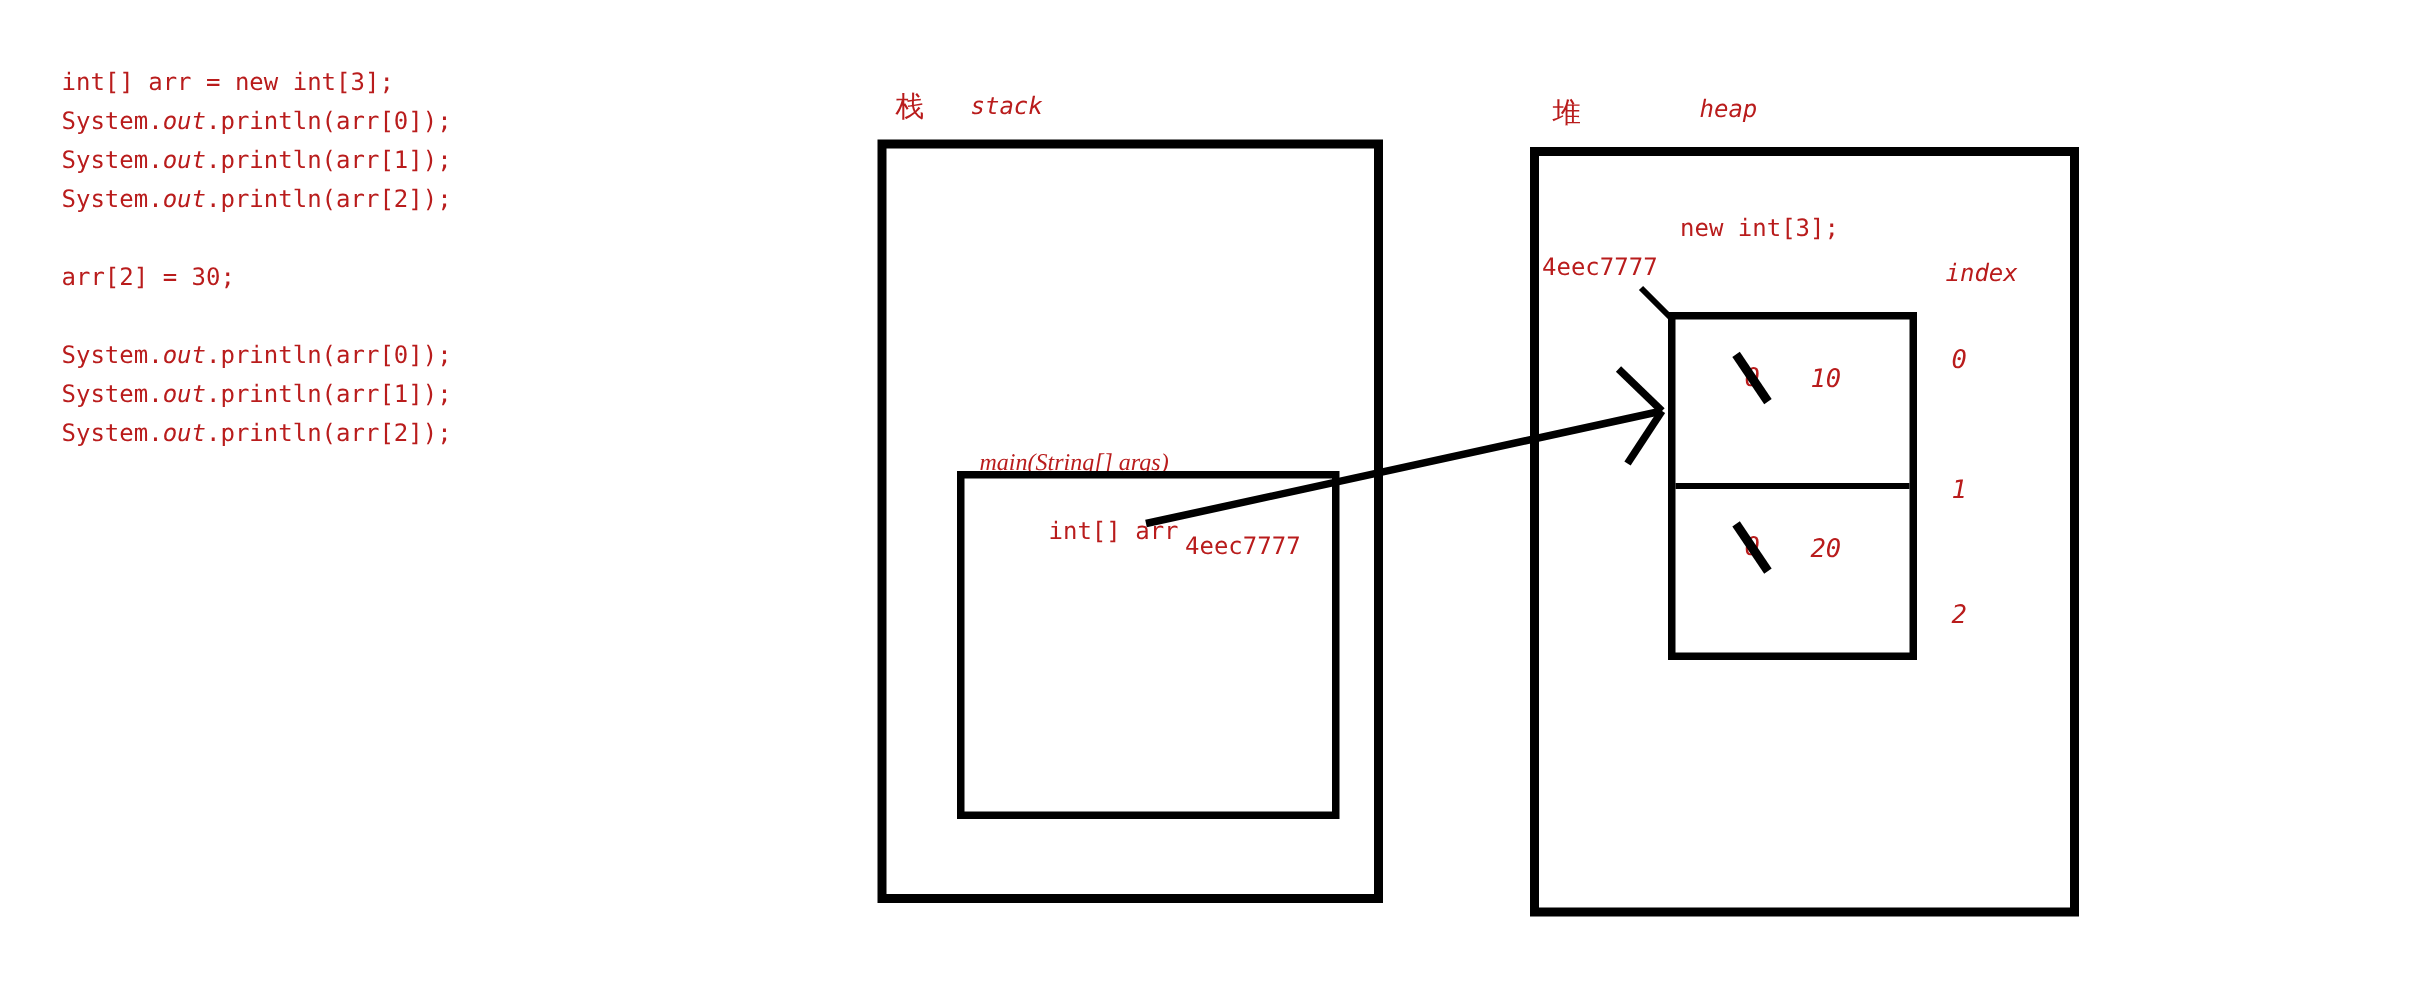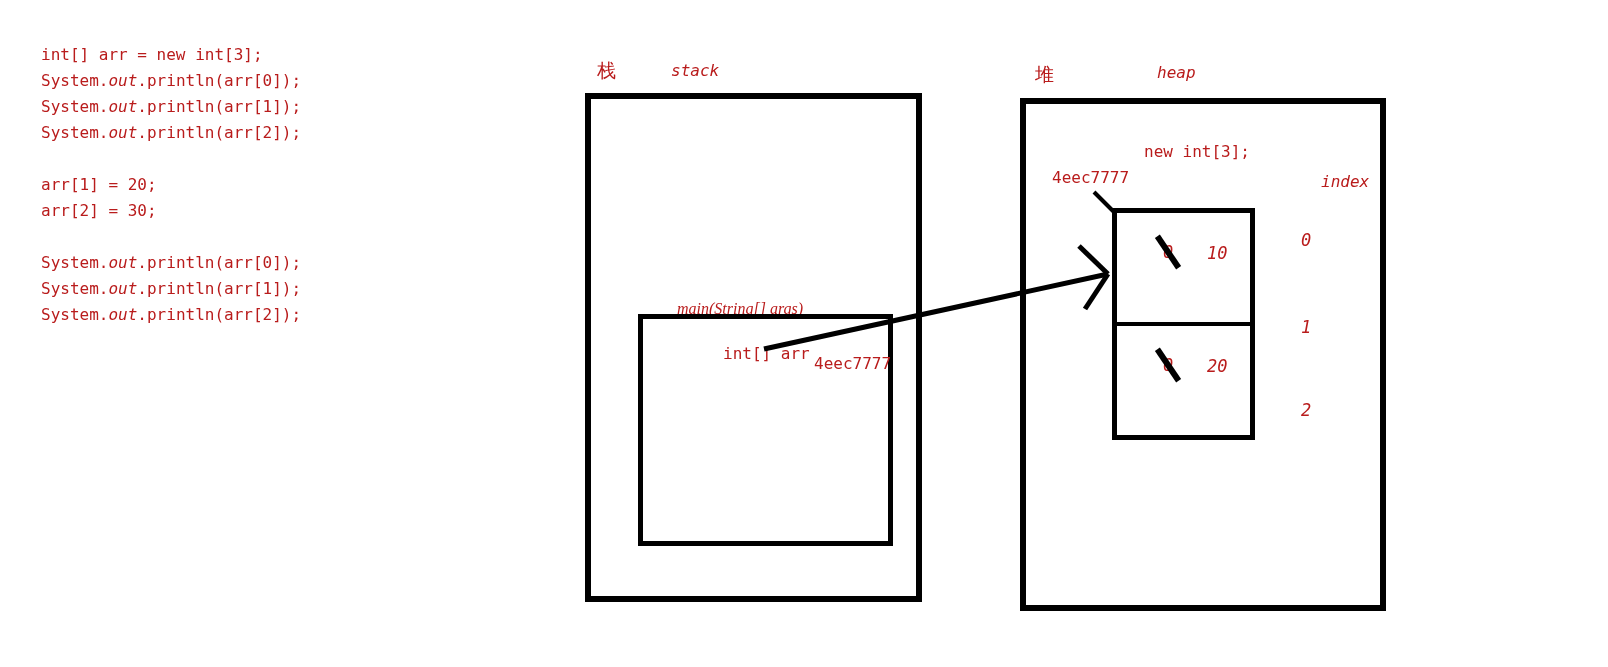--- a/index.html
+++ b/index.html
@@ -12,24 +12,24 @@
     overflow:hidden;
   }
   
   #code-block{position:absolute;left:41px;top:42px;}
   .code-line{height:26px;line-height:26px;font-size:16px;white-space:pre;}
   .italic{font-style:italic;}
   
   .frame{position:absolute;border:6px solid #000;box-sizing:border-box;background:transparent;}
   .frame-thin{position:absolute;border:5px solid #000;box-sizing:border-box;}
   
-  .lbl{position:absolute;font-size:16px;white-space:pre;margin-left:24px;}
+  .lbl{position:absolute;font-size:16px;white-space:pre;}
   .lbl-cn{position:absolute;font-size:19px;white-space:pre;}
   
-  #array-box{position:absolute;left:1112px;top:208px;width:143px;height:232px;border:5px solid #000;box-sizing:border-box;display:flex;flex-direction:column;}
+  #array-box{position:absolute;left:1112px;top:208px;width:166px;height:232px;border:5px solid #000;box-sizing:border-box;display:flex;flex-direction:column;}
   .array-row{position:relative;flex:1;}
   .array-row + .array-row{border-top:4px solid #000;}
   .zero-wrap{position:absolute;left:46px;top:28px;width:12px;height:22px;}
   .zero-old{font-style:italic;font-size:17px;line-height:22px;}
   .slash{position:absolute;left:-14px;top:8px;width:38px;height:6px;background:#000;transform:rotate(56deg);}
   .cell-value{position:absolute;left:90px;top:29px;font-style:italic;font-size:17px;line-height:22px;}
   .index-label{position:absolute;left:1301px;font-style:italic;font-size:17px;line-height:22px;}
   
   #overlay{position:absolute;left:0;top:0;pointer-events:none;}
   #overlay line{stroke:#000;}
@@ -38,21 +38,20 @@
 <body>
 
 <div class="canvas">
 
   <div id="code-block">
       <div class="code-line"><span>int[] arr = new int[3];</span></div>
       <div class="code-line"><span>System.</span><span class="italic">out</span><span>.println(arr[0]);</span></div>
       <div class="code-line"><span>System.</span><span class="italic">out</span><span>.println(arr[1]);</span></div>
       <div class="code-line"><span>System.</span><span class="italic">out</span><span>.println(arr[2]);</span></div>
       <div class="code-line"></div>
-      <div class="code-line"><span>arr[1] = 20;</span></div>
       <div class="code-line"><span>arr[2] = 30;</span></div>
       <div class="code-line"></div>
       <div class="code-line"><span>System.</span><span class="italic">out</span><span>.println(arr[0]);</span></div>
       <div class="code-line"><span>System.</span><span class="italic">out</span><span>.println(arr[1]);</span></div>
       <div class="code-line"><span>System.</span><span class="italic">out</span><span>.println(arr[2]);</span></div>
     </div>
 
   <div class="lbl-cn" style="left:597px;top:58px;">栈</div>
   <div class="lbl italic" style="left:647px;top:61px;">stack</div>
   <div class="frame" style="left:585px;top:93px;width:337px;height:509px;"></div>

